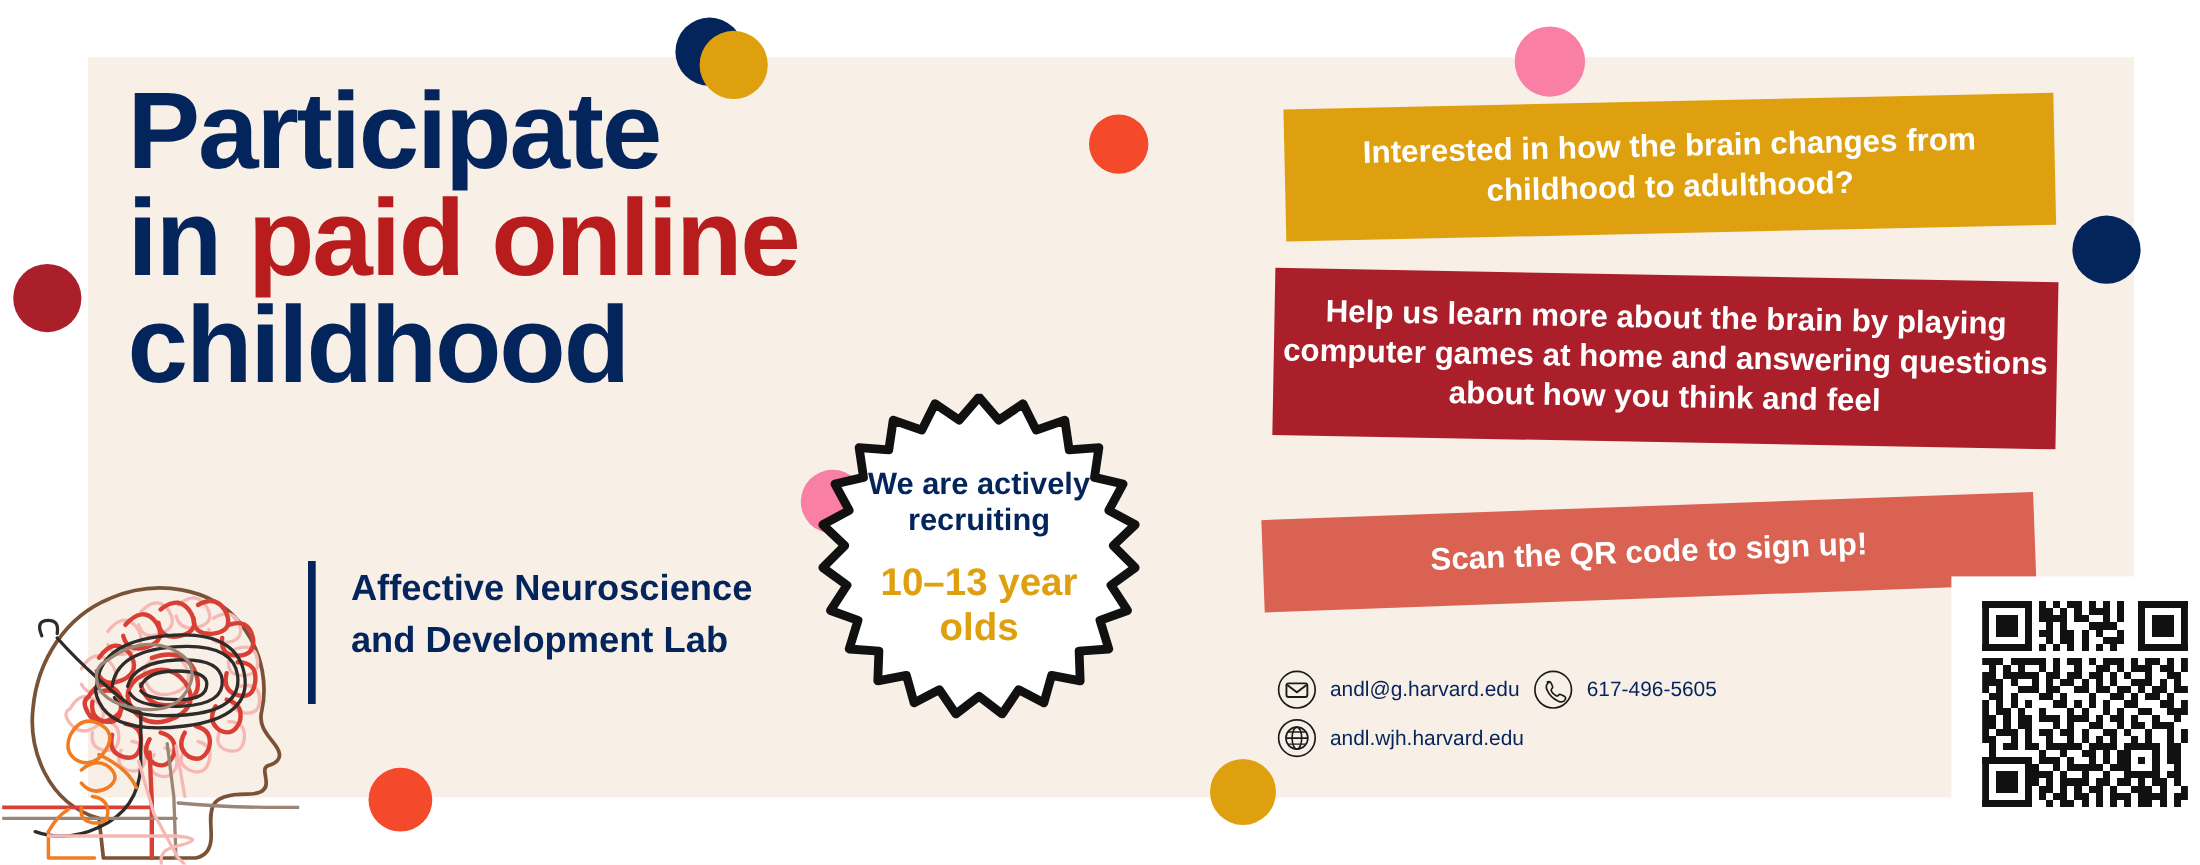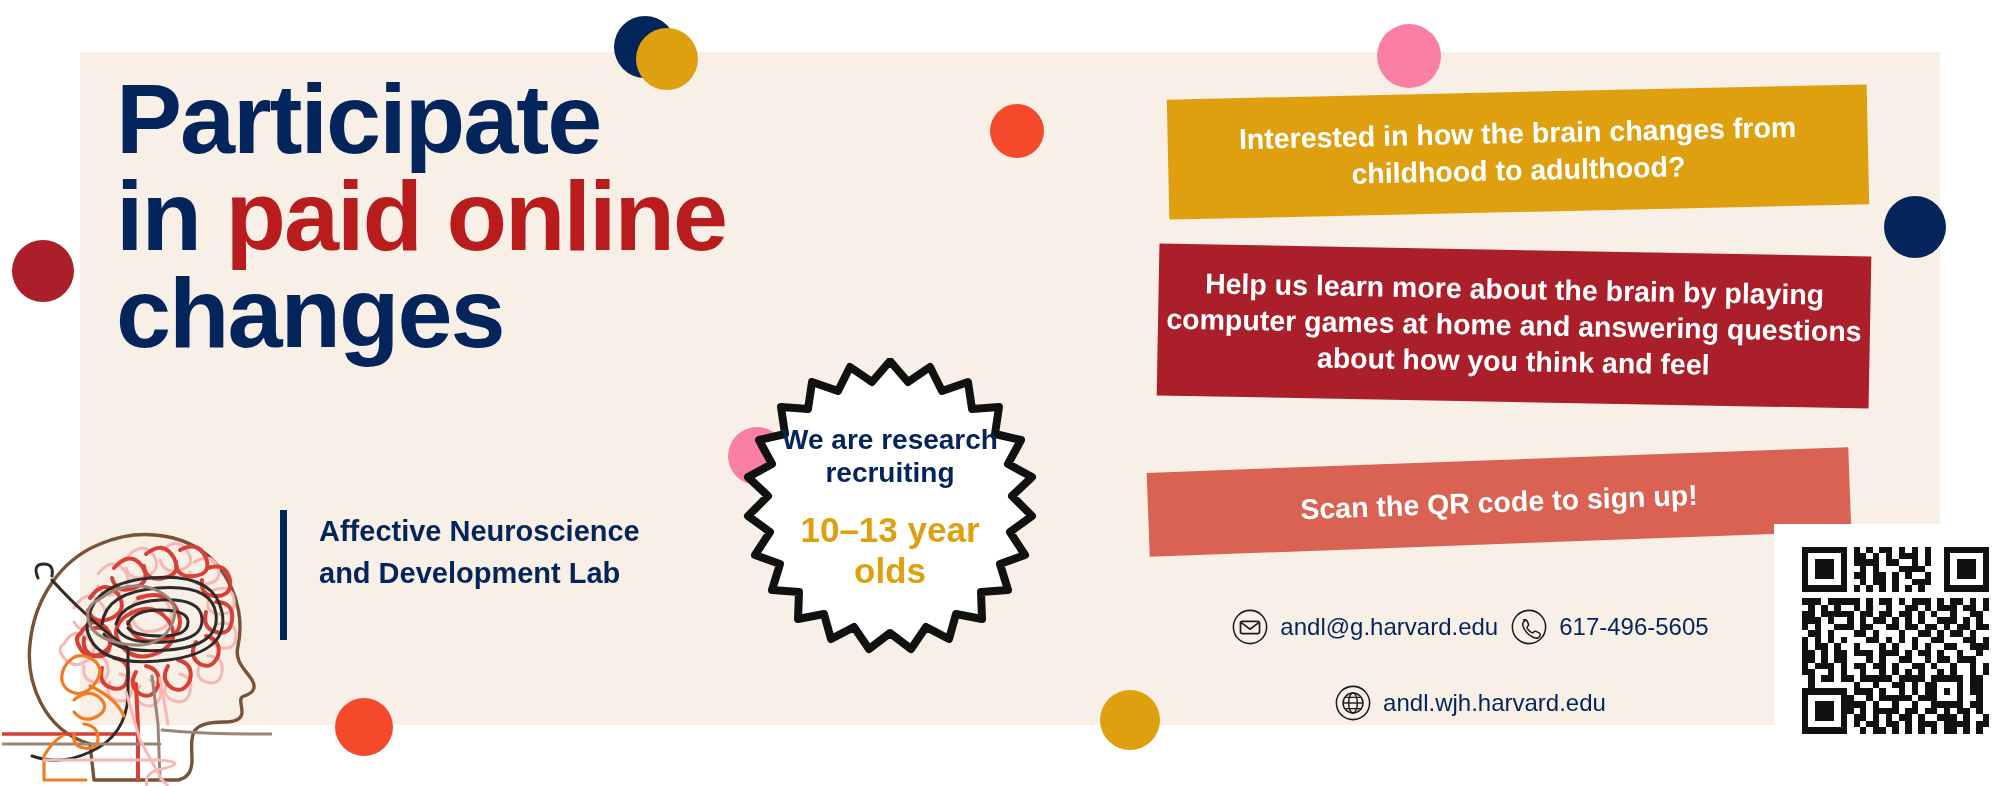--- a/index.html
+++ b/index.html
@@ -23,21 +23,21 @@
 
   
   .headline{position:absolute;left:116px;top:70px;width:840px;
     font-size:99px;font-weight:bold;line-height:0.98;letter-spacing:-2px;color:#04255c;}
   .headline .hl-paid{color:#b91c1c;}
   .hl-line{display:block;white-space:nowrap;}
 
   
   .lab-block{position:absolute;left:280px;top:510px;display:flex;align-items:flex-start;}
   .lab-rule{width:7px;height:130px;background:#04255c;margin-right:32px;}
-  .lab-text{font-size:29px;font-weight:bold;line-height:1.46;color:#04255c;}
+  .lab-text{font-size:33px;font-weight:bold;line-height:1.46;color:#04255c;}
   .lab-text span{display:block;white-space:nowrap;}
 
   
   .head-art{position:absolute;left:2px;top:448px;width:270px;height:338px;}
 
   
   .badge{position:absolute;left:740px;top:358px;width:300px;height:300px;}
   .badge svg{position:absolute;inset:0;}
   .badge-text{position:absolute;left:0;top:0;width:300px;height:300px;
     display:flex;flex-direction:column;align-items:center;justify-content:center;
@@ -51,23 +51,23 @@
   .banner span{display:block;}
   .banner-yellow{left:1168px;top:92px;width:700px;height:120px;background:#dfa010;
     font-size:28.5px;line-height:1.29;transform:rotate(-1.25deg);}
   .banner-red{left:1158px;top:250px;width:712px;height:152px;background:#ab1f2b;
     font-size:28.5px;line-height:1.26;transform:rotate(1.05deg);}
   .banner-coral{left:1148px;top:460px;width:702px;height:84px;background:#d96252;
     font-size:28.5px;transform:rotate(-2.1deg);}
 
   
   .contacts{position:absolute;left:1160px;top:608px;width:620px;color:#04255c;}
-  .contact-row{display:flex;align-items:center;justify-content:center;gap:12px;
-    font-size:24px;line-height:1;}
-  .contact-row.row2{margin-top:38px;}
+  .contact-row{display:flex;align-items:center;gap:12px;
+    font-size:19px;line-height:1;}
+  .contact-row.row2{margin-top:6px;}
   .contact-item{display:flex;align-items:center;gap:11px;}
   .ico{width:38px;height:38px;flex:0 0 38px;}
 
   
   .qr-panel{position:absolute;left:1774px;top:524px;width:226px;height:262px;background:#ffffff;}
   .qr-code{position:absolute;left:1802px;top:545px;width:187px;height:190px;}
 </style>
 </head>
 <body>
 
@@ -80,21 +80,21 @@
   <div class="dot dot-darkred-left"></div>
   <div class="dot dot-orange-right"></div>
   <div class="dot dot-pink-top"></div>
   <div class="dot dot-navy-right"></div>
   <div class="dot dot-orange-bottom"></div>
   <div class="dot dot-gold-bottom"></div>
 
   <div class="headline">
     <span class="hl-line">Participate</span>
     <span class="hl-line"><span>in </span><span class="hl-paid">paid online</span></span>
-    <span class="hl-line">changes</span>
+    <span class="hl-line">childhood</span>
   </div>
 
   <svg class="head-art" viewBox="0 0 270 338">
     <g fill="none" stroke-linecap="round" stroke-linejoin="round">
 
       <path d="M88 296 C 40 282 24 232 28 196 C 32 152 58 112 98 96 C 140 78 190 86 216 118
                C 240 148 240 180 236 198 C 232 214 244 222 250 232 C 256 242 248 246 242 248
                C 236 250 240 256 240 264 C 240 272 232 274 222 274 C 208 274 196 276 192 284
                C 188 292 190 300 190 312 C 190 322 186 330 176 332 L 92 332 Z" stroke="#7a5336" stroke-width="3.4"></path>
 
@@ -171,21 +171,21 @@
 
   <div class="badge">
     <svg viewBox="0 0 300 300">
       <polygon points="150,3 168,24 190,9 202,33 228,24 232,51 259,49 255,76 281,82 268,106
                        292,119 272,138 292,158 270,174 285,197 260,206 268,232 241,234 242,261
                        216,256 209,281 186,269 171,291 150,275 129,291 114,269 91,281 84,256
                        58,261 59,234 32,232 40,206 15,197 30,174 8,158 28,138 8,119 32,106
                        19,82 45,76 41,49 68,51 72,24 98,33 110,9 132,24" fill="#ffffff" stroke="#111111" stroke-width="8" stroke-linejoin="round"></polygon>
     </svg>
     <div class="badge-text">
-      <div class="badge-l1">We are research recruiting</div>
+      <div class="badge-l1">We are actively recruiting</div>
       <div class="badge-l2">10–13 year olds</div>
     </div>
   </div>
 
   <div class="banner banner-yellow">
     <span>Interested in how the brain changes from childhood to adulthood?</span>
   </div>
   <div class="banner banner-red">
     <span>Help us learn more about the brain by playing computer games at home and answering questions about how you think and feel</span>
   </div>

